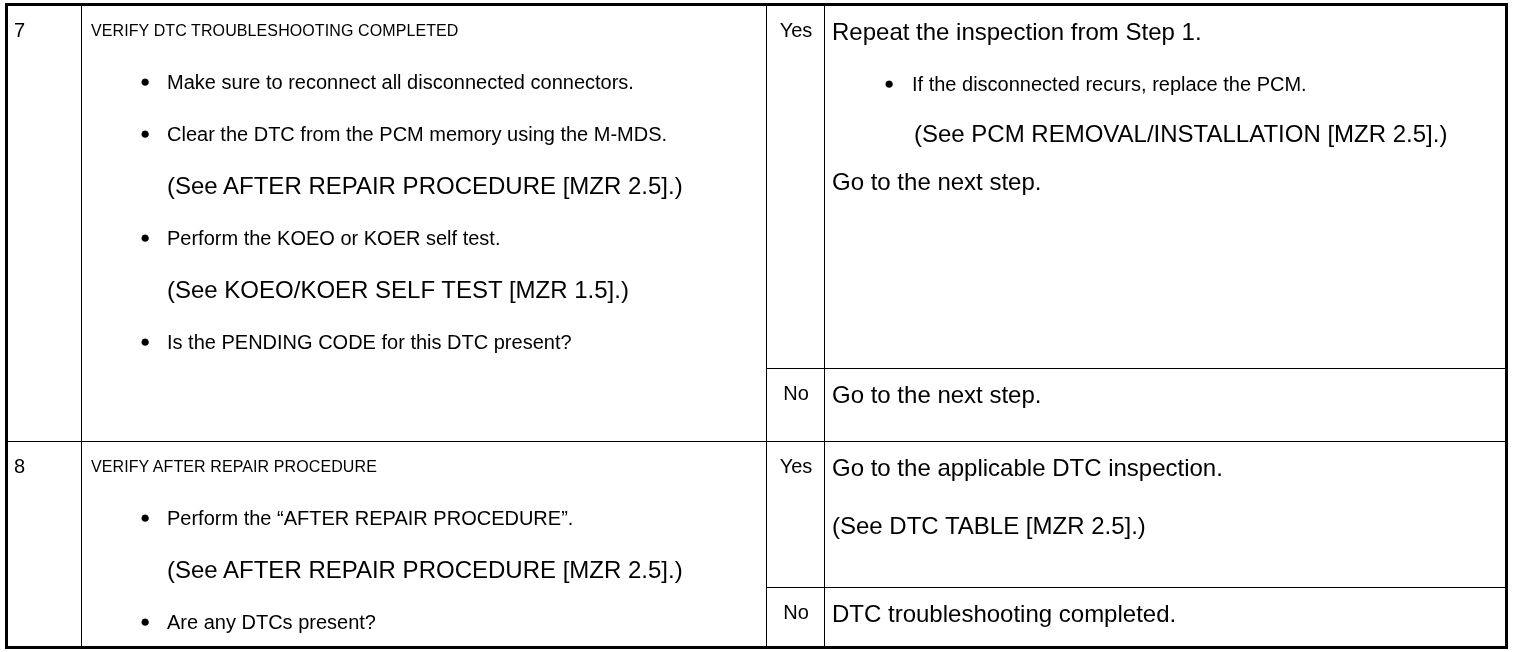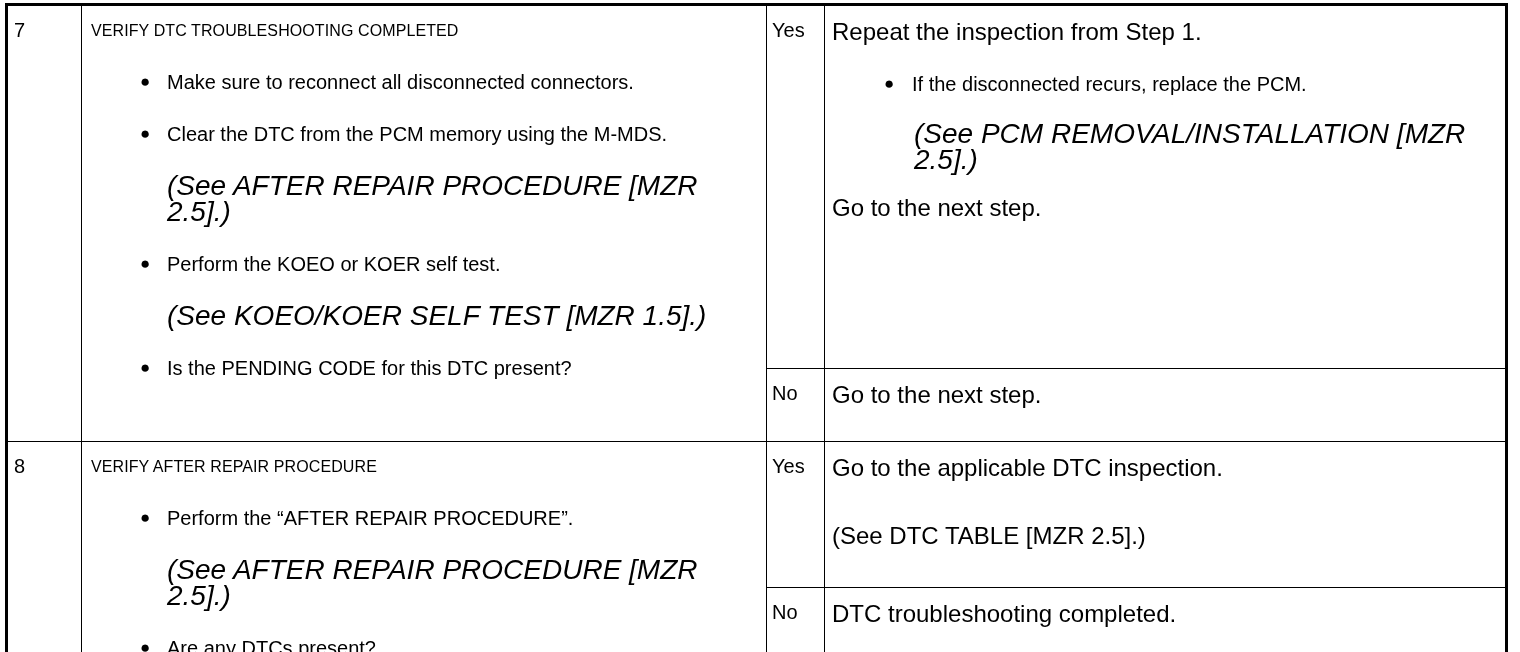--- a/index.html
+++ b/index.html
@@ -60,21 +60,21 @@
     padding: 13px 8px 6px 9px;
   }
   .cell-pad-r {
     padding: 13px 8px 6px 7px;
   }
 
   .yn {
     font-size: 20px;
     line-height: 23px;
     padding: 13px 4px 0 5px;
-    text-align: left;
+    text-align: center;
     white-space: nowrap;
   }
 
   .title {
     font-size: 16px;
     font-weight: normal;
     line-height: 23px;
     letter-spacing: 0.1px;
     margin: 0 0 27px 0;
   }
@@ -96,23 +96,22 @@
   ul.bl > li .bullet {
     position: absolute;
     left: 49px;
     top: 0;
     font-size: 17px;
     line-height: 26px;
   }
   ul.bl > li .sub {
     display: block;
     margin-top: 26px;
-    font-size: 28px;
-    line-height: 26px;
-    font-style: italic;
+    font-size: 24px;
+    line-height: 26px;
   }
 
   
   ul.bl.right > li {
     padding-left: 80px;
   }
   ul.bl.right > li .bullet {
     left: 52px;
   }
   ul.bl.right > li .sub {
@@ -224,21 +223,21 @@
           </div>
         </td>
 
         <td style="height:145px">
           <div class="yn">Yes</div>
         </td>
 
         <td>
           <div class="cell-pad-r">
             <div class="plain-line">Go to the applicable DTC inspection.</div>
-            <div class="plain-line" style="margin-top:42px">(See DTC TABLE [MZR 2.5].)</div>
+            <div class="plain-line" style="margin-top:32px">(See DTC TABLE [MZR 2.5].)</div>
           </div>
         </td>
       </tr>
 
       <tr>
         <td>
           <div class="yn">No</div>
         </td>
         <td>
           <div class="cell-pad-r">

